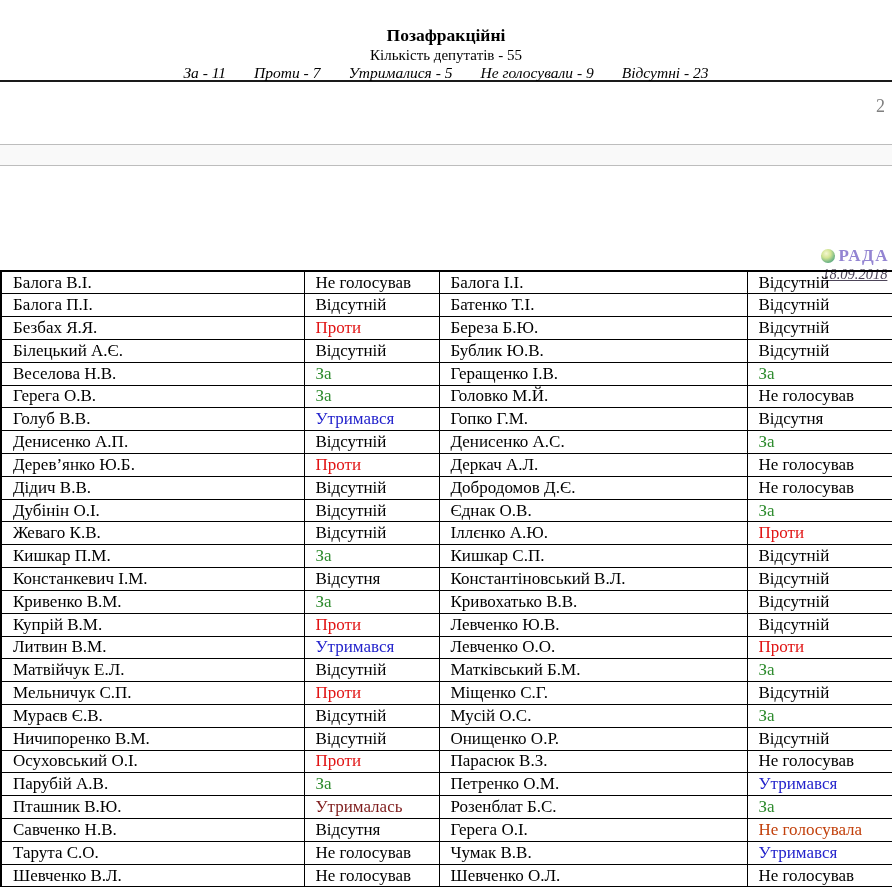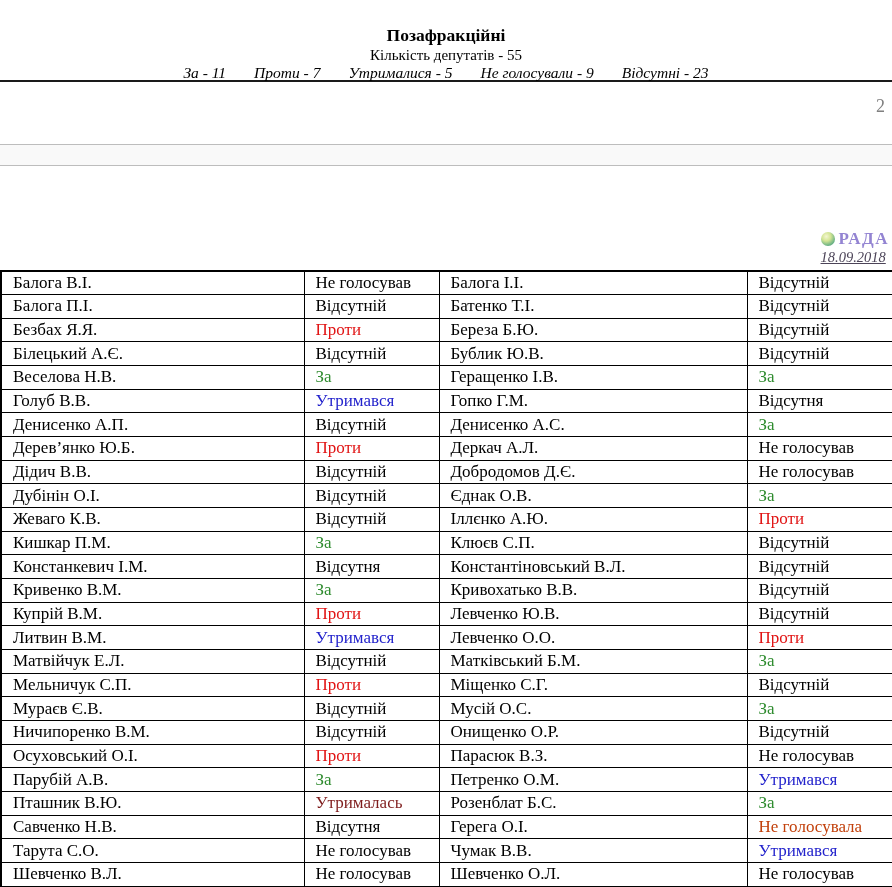--- a/index.html
+++ b/index.html
@@ -32,21 +32,21 @@
   }
   
   .separator-band {
     position:absolute; top:120px; left:0; right:0;
     height:22px;
     background:#f9f9f9;
     border-top:1px solid #bdbdbd;
     border-bottom:1px solid #bdbdbd;
   }
   
-  .logo-block { position:absolute; top:205px; right:3px; text-align:left; }
+  .logo-block { position:absolute; top:222px; right:3px; text-align:center; }
   .logo-line { font-size:17px; font-weight:bold; letter-spacing:1.5px; color:#9384d2; line-height:19px; }
   .logo-sphere {
     display:inline-block; width:14px; height:14px; border-radius:50%;
     background:radial-gradient(circle at 38% 32%, #f4f6d2 0%, #d3e594 35%, #69b184 72%, #3e8f6e 100%);
     vertical-align:-2px; margin-right:4px;
   }
   .logo-date {
     font-size:14.5px; font-style:italic; color:#4c4458;
     text-decoration:underline; line-height:17px; margin-top:1px;
   }
@@ -121,20 +121,26 @@
           <td>Бублик Ю.В.</td>
           <td style="color: rgb(0, 0, 0);">Відсутній</td>
         </tr>
         <tr>
           <td>Веселова Н.В.</td>
           <td style="color: rgb(46, 139, 46);">За</td>
           <td>Геращенко І.В.</td>
           <td style="color: rgb(46, 139, 46);">За</td>
         </tr>
         <tr>
+          <td>Герега О.В.</td>
+          <td style="color: rgb(46, 139, 46);">За</td>
+          <td>Головко М.Й.</td>
+          <td style="color: rgb(0, 0, 0);">Не голосував</td>
+        </tr>
+        <tr>
           <td>Голуб В.В.</td>
           <td style="color: rgb(35, 35, 204);">Утримався</td>
           <td>Гопко Г.М.</td>
           <td style="color: rgb(0, 0, 0);">Відсутня</td>
         </tr>
         <tr>
           <td>Денисенко А.П.</td>
           <td style="color: rgb(0, 0, 0);">Відсутній</td>
           <td>Денисенко А.С.</td>
           <td style="color: rgb(46, 139, 46);">За</td>
@@ -159,21 +165,21 @@
         </tr>
         <tr>
           <td>Жеваго К.В.</td>
           <td style="color: rgb(0, 0, 0);">Відсутній</td>
           <td>Іллєнко А.Ю.</td>
           <td style="color: rgb(225, 20, 20);">Проти</td>
         </tr>
         <tr>
           <td>Кишкар П.М.</td>
           <td style="color: rgb(46, 139, 46);">За</td>
-          <td>Клюєв С.П.</td>
+          <td>Кишкар С.П.</td>
           <td style="color: rgb(0, 0, 0);">Відсутній</td>
         </tr>
         <tr>
           <td>Констанкевич І.М.</td>
           <td style="color: rgb(0, 0, 0);">Відсутня</td>
           <td>Константіновський В.Л.</td>
           <td style="color: rgb(0, 0, 0);">Відсутній</td>
         </tr>
         <tr>
           <td>Кривенко В.М.</td>

